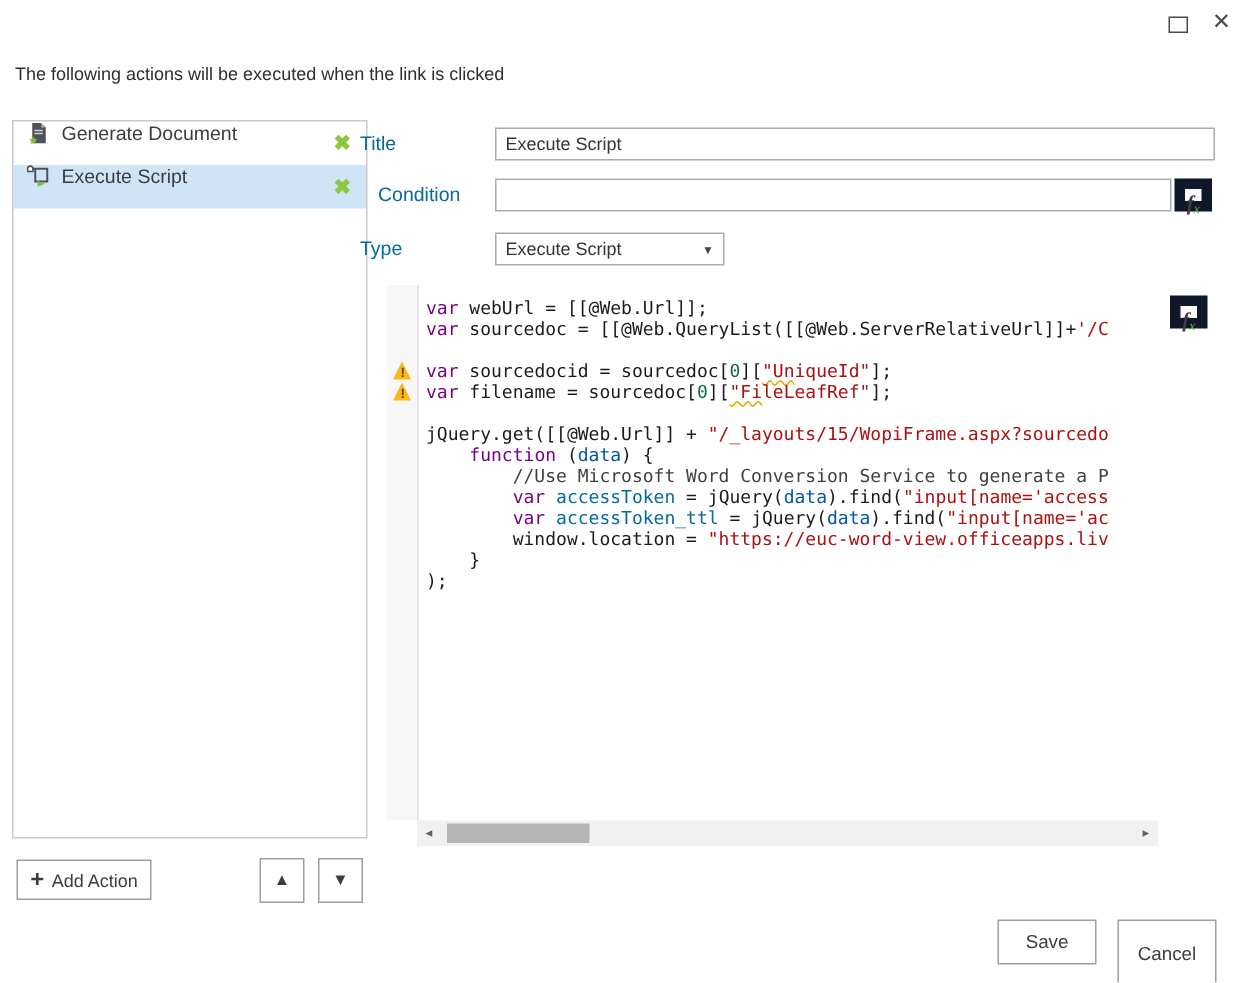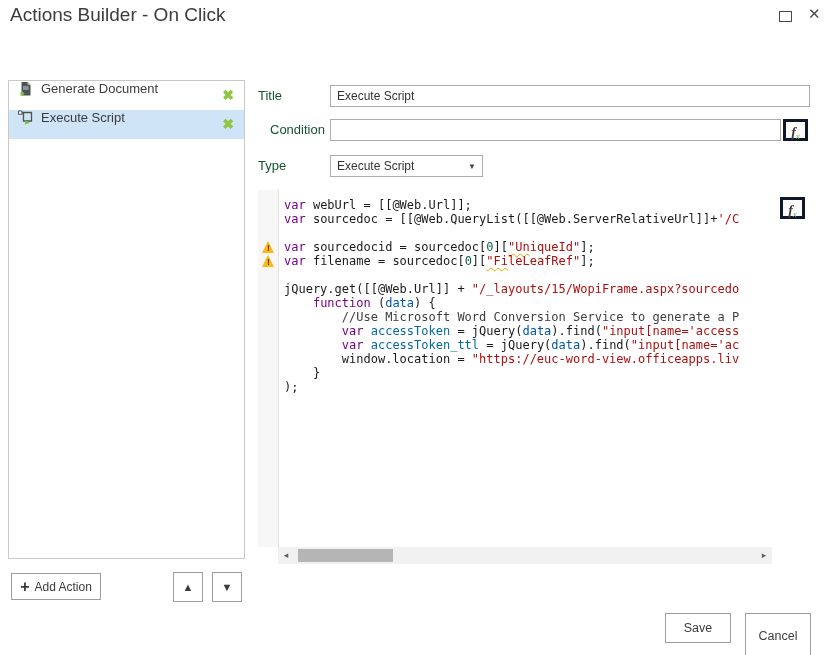--- a/index.html
+++ b/index.html
@@ -26,24 +26,24 @@
   
   .btn{box-sizing:border-box;border:1px solid #9e9e9e;background:#fff;color:#3c3c3c;
        font-family:"Liberation Sans",sans-serif;font-size:12px;text-align:center;cursor:pointer;}
   .add-action{position:absolute;left:11px;top:573px;width:90px;height:27px;
               display:flex;align-items:center;justify-content:center;gap:5px;}
   .add-plus{font-size:16px;font-weight:700;color:#3a3a3a;line-height:16px;}
   .move-up{position:absolute;left:173px;top:572px;width:30px;height:30px;font-size:11px;}
   .move-down{position:absolute;left:212px;top:572px;width:30px;height:30px;font-size:11px;}
 
   
-  .f-label{position:absolute;left:258px;font-size:13px;color:#14532d;}
+  .f-label{position:absolute;left:240px;font-size:13px;color:#0369a1;}
   .f-input{position:absolute;box-sizing:border-box;border:1px solid #ababab;background:#fff;
            font-family:"Liberation Sans",sans-serif;font-size:12px;color:#333;padding:0 6px;}
-  .fx-btn{position:absolute;box-sizing:border-box;border:3px solid #0f172a;background:#fafafa;
+  .fx-btn{position:absolute;box-sizing:border-box;border:7px solid #0f172a;background:#fafafa;
           cursor:pointer;text-align:center;}
   .fx-f{font-family:"Liberation Serif",serif;font-style:italic;font-weight:700;
         font-size:14px;color:#3d3d3d;}
   .fx-x{font-family:"Liberation Serif",serif;font-style:italic;font-size:9px;color:#67b346;
         position:relative;top:2px;}
   .type-select{position:absolute;left:330px;top:155px;width:153px;height:22px;box-sizing:border-box;
                border:1px solid #ababab;background:#fff;font-size:12px;color:#333;cursor:pointer;
                display:flex;align-items:center;padding:0 6px;}
   .type-arrow{margin-left:auto;font-size:8px;color:#444;}
 
@@ -74,23 +74,23 @@
 
   
   .save-btn{position:absolute;left:665px;top:613px;width:66px;height:30px;font-size:12.5px;}
   .cancel-btn{position:absolute;left:745px;top:613px;width:66px;height:45px;font-size:12.5px;}
 </style>
 </head>
 <body>
 
 <div id="app">
 
-  <div class="dlg-title">Actions Builder - On Click</div>
   <div class="win-max"></div>
   <div class="win-close">✕</div>
+  <div class="dlg-subtitle">The following actions will be executed when the link is clicked</div>
 
   <div class="actions-list">
     <div class="action-item">
       <span class="a-icon">
         <svg width="16" height="16" viewBox="0 0 16 16">
           <path d="M3.5 1h6l3 3v10.5h-9z" fill="#4d5257"></path>
           <path d="M9.5 1l3 3h-3z" fill="#aab0b5"></path>
           <rect x="5" y="5.5" width="5.5" height="1" fill="#cfd3d6"></rect>
           <rect x="5" y="7.5" width="5.5" height="1" fill="#cfd3d6"></rect>
           <path d="M4.2 9.8l.9 1.7 1.9.3-1.4 1.3.3 1.9-1.7-.9-1.7.9.3-1.9L1.4 11.8l1.9-.3z" fill="#7dbf3c"></path>

